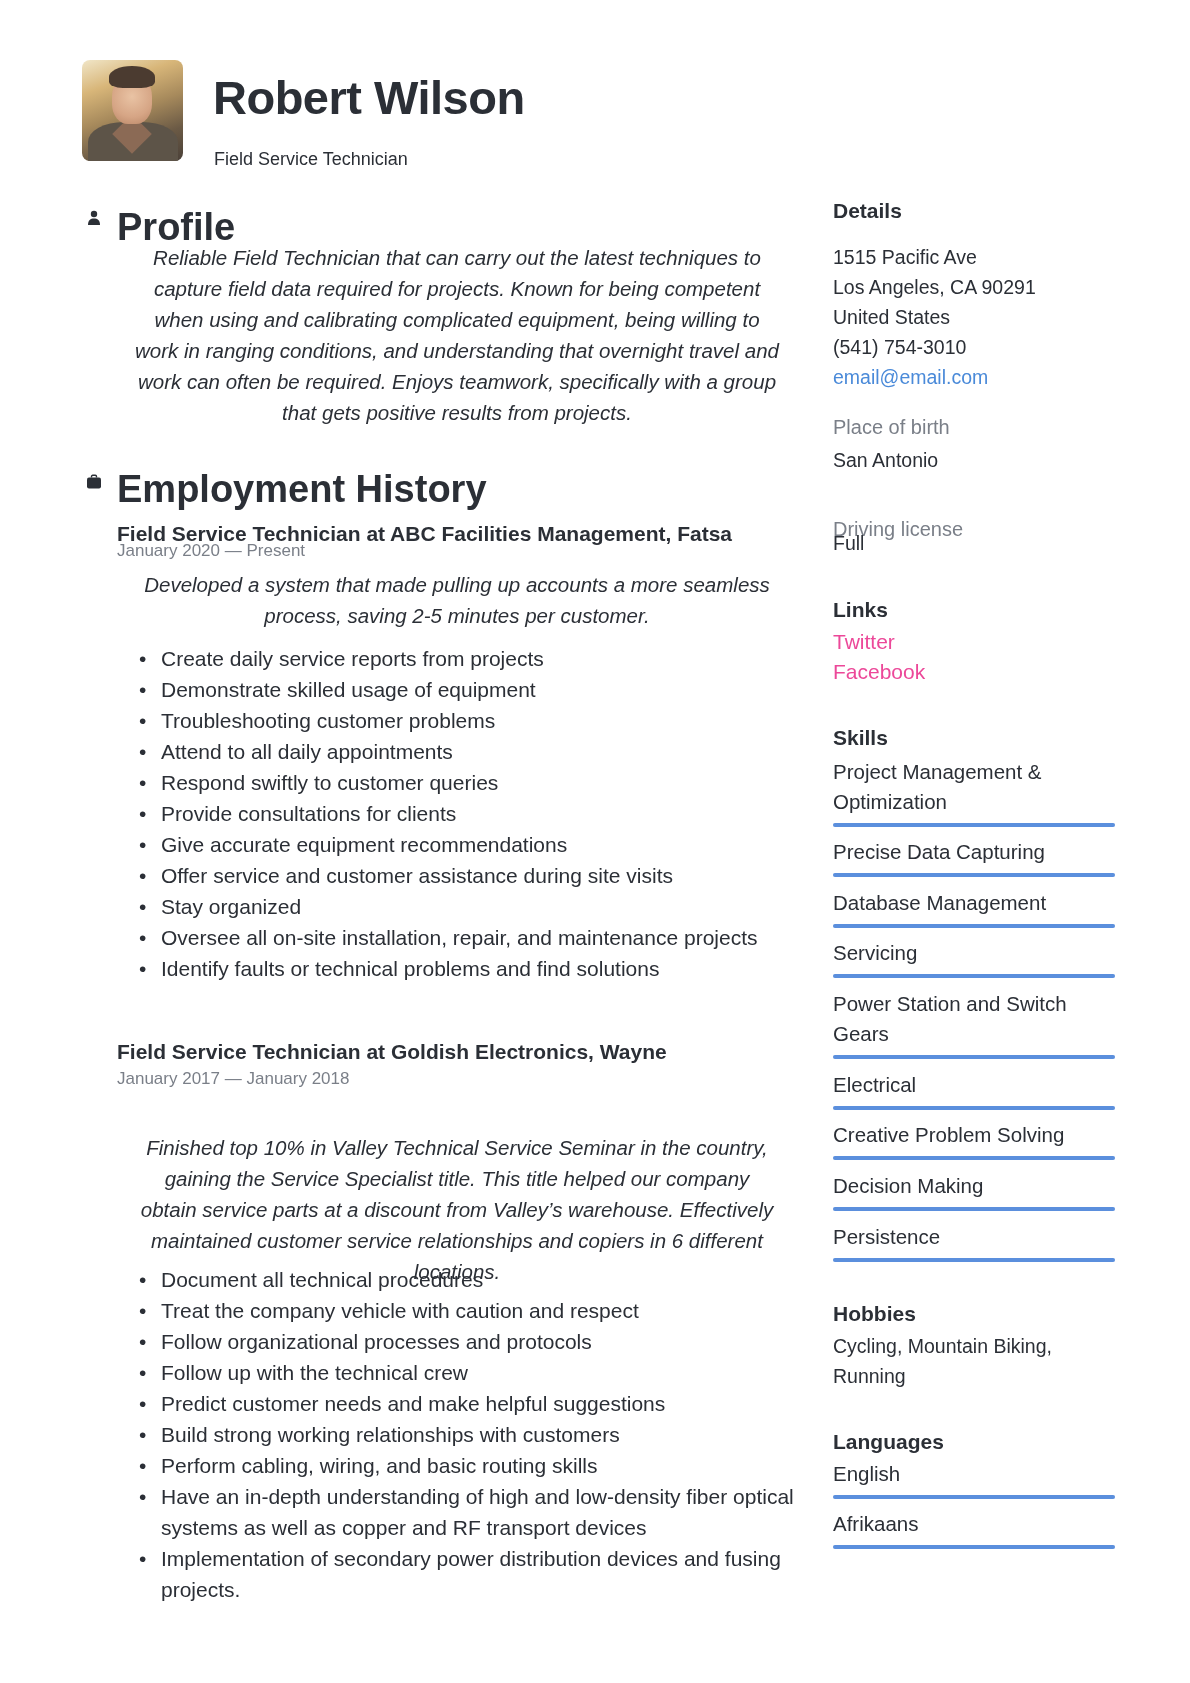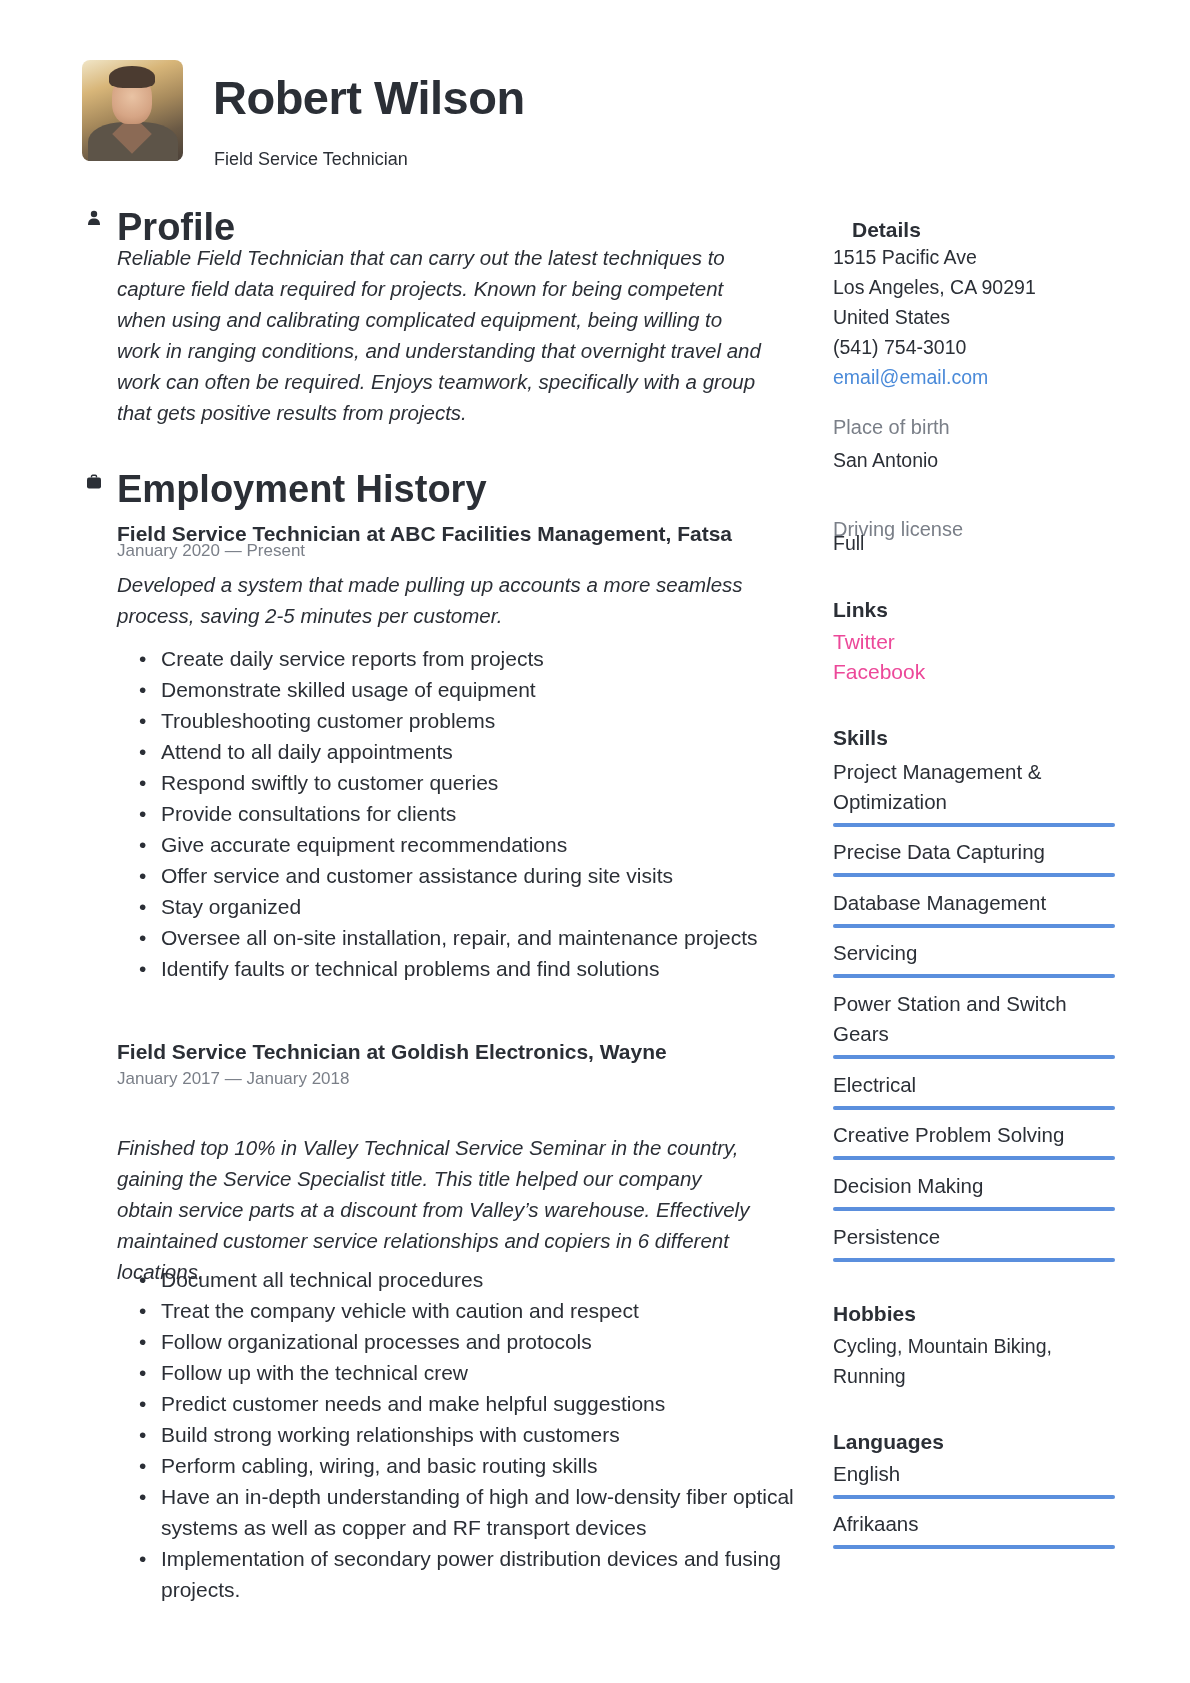--- a/index.html
+++ b/index.html
@@ -41,20 +41,21 @@
     left: 214px; top: 129px; font-size: 18px; color: #2b2f36; line-height: 1; margin-top: 21px;
   }
 
   
   .sec-icon { left: 86px; width: 16px; height: 16px; }
   .sec-title { left: 117px; font-size: 38px; font-weight: bold; color: #2b2f36; line-height: 1; }
 
   .italic-par {
     left: 117px; width: 680px; font-size: 20.5px; font-style: italic; line-height: 31px;
     color: #2b2f36;
+    text-align: center;
   }
   .job-title {
     left: 117px; font-size: 21px; font-weight: bold; color: #2b2f36; line-height: 1;
   }
   .job-date {
     left: 117px; font-size: 17px; color: #7a7f88; line-height: 1;
   }
   ul.bullets {
     position: absolute; left: 117px; width: 680px; margin: 0; padding: 0 0 0 44px;
     list-style: none; font-size: 21px; line-height: 31px; color: #2b2f36;
@@ -146,21 +147,21 @@
   <li>Treat the company vehicle with caution and respect</li>
   <li>Follow organizational processes and protocols</li>
   <li>Follow up with the technical crew</li>
   <li>Predict customer needs and make helpful suggestions</li>
   <li>Build strong working relationships with customers</li>
   <li>Perform cabling, wiring, and basic routing skills</li>
   <li>Have an in-depth understanding of high and low-density fiber optical systems as well as copper and RF transport devices</li>
   <li>Implementation of secondary power distribution devices and fusing projects.</li>
 </ul>
 
-<div class="abs r-head" style="top:219px;margin-left:19px;">Details</div>
+<div class="abs r-head" style="top:200px;">Details</div>
 <div class="abs r-text" style="top:242px;">
   <div>1515 Pacific Ave</div>
   <div>Los Angeles, CA 90291</div>
   <div>United States</div>
   <div>(541) 754-3010</div>
   <a href="#" style="color:#4a8ad9;text-decoration:none;">email@email.com</a>
 </div>
 <div class="abs r-label" style="top:417px;">Place of birth</div>
 <div class="abs r-text" style="top:445px;">San Antonio</div>
 <div class="abs r-label" style="top:519px;">Driving license</div>

